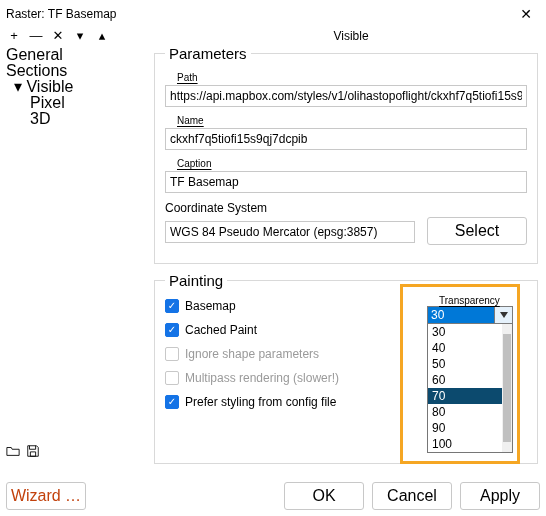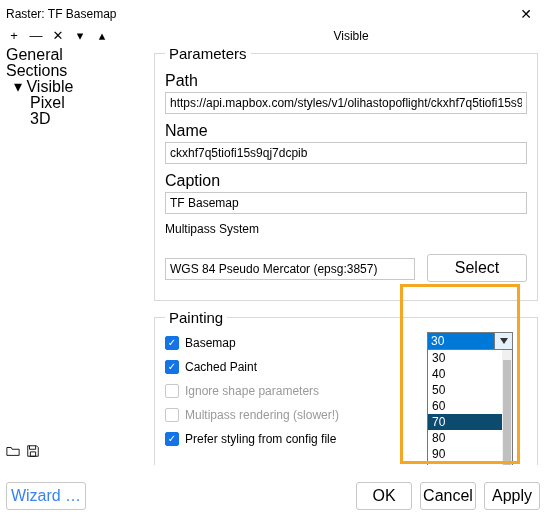--- a/index.html
+++ b/index.html
@@ -66,31 +66,31 @@
     padding: 0 8px 0 4px;
     overflow: hidden;
   }
   fieldset {
     border: 1px solid #d9d9d9;
     margin: 0 0 8px 0;
     padding: 6px 10px 10px 10px;
   }
   legend { font-size: 15px; padding: 0 4px; }
   .field-row { margin: 4px 0 8px 0; }
-  .field-label { text-underline-offset: 2px; font-size: 16px; }
+  .field-label { text-decoration: underline; text-underline-offset: 2px; font-size: 10px; margin-left: 12px; }
   .field-input {
     width: 100%;
     border: 1px solid #c8c8c8;
     font-size: 12px;
     padding: 3px 4px;
     margin-top: 2px;
     background: #fff;
     font-family: inherit;
   }
-  .cs-row { display:flex; gap:12px; align-items:center; margin-top:18px;}
+  .cs-row { display:flex; gap:12px; align-items:center; margin-top:2px;}
   .cs-row .field-input { flex:1; }
   .btn {
     background: #fff;
     border: 1px solid #c8c8c8;
     border-radius: 3px;
     padding: 4px 0;
     font-size: 16px;
     font-family: inherit;
     cursor: pointer;
     text-align: center;
@@ -154,22 +154,22 @@
   }
   .dd-list .scroll .thumb { background:#c0c0c0; flex:1; margin:10px 1px;}
   .footer {
     position:absolute;
     bottom:6px; left:6px; right:6px;
     display:flex;
     align-items:center;
     gap:8px;
   }
   .footer .spacer { flex:1; }
-  .footer .btn { width:56px; }
-  .footer .btn.wizard { width:80px; text-align:center; color:#3b82f6;}
+  .footer .btn { width:80px; }
+  .footer .btn.wizard { width:80px; text-align:center; color:#c2410c;}
 </style>
 </head>
 <body>
 
 <div class="titlebar">
   <span>Raster: TF Basemap</span>
   <span class="close">✕</span>
 </div>
 
 <div class="toolbar-row">
@@ -215,21 +215,21 @@
       </div>
       <div class="field-row">
         <div class="field-label">Name</div>
         <input class="field-input" value="ckxhf7q5tiofi15s9qj7dcpib" style="">
       </div>
       <div class="field-row">
         <div class="field-label">Caption</div>
         <input class="field-input" value="TF Basemap" style="">
       </div>
       <div class="field-row">
-        <div>Multipass System</div>
+        <div>Coordinate System</div>
         <div class="cs-row">
           <input class="field-input" value="WGS 84 Pseudo Mercator (epsg:3857)" style="">
           <button class="btn select">Select</button>
         </div>
       </div>
     </fieldset>
 
     <fieldset>
       <legend>Painting</legend>
       <div class="painting-body">
@@ -249,20 +249,21 @@
           <div class="check-row row-disabled">
             <span class="chk"></span>
             <span>Multipass rendering (slower!)</span>
           </div>
           <div class="check-row">
             <span class="chk checked">✓</span>
             <span>Prefer styling from config file</span>
           </div>
         </div>
         <div class="transp-box">
+          <div class="field-label">Transparency</div>
           <div class="dropdown">
             <div class="dd-value">
               <span class="val">30</span>
               <span class="arrow">
                 <svg width="8" height="6" viewBox="0 0 8 6">
                     <path d="M0 0h8L4 6z" fill="#333"></path>
                   </svg>
               </span>
             </div>
           </div>

